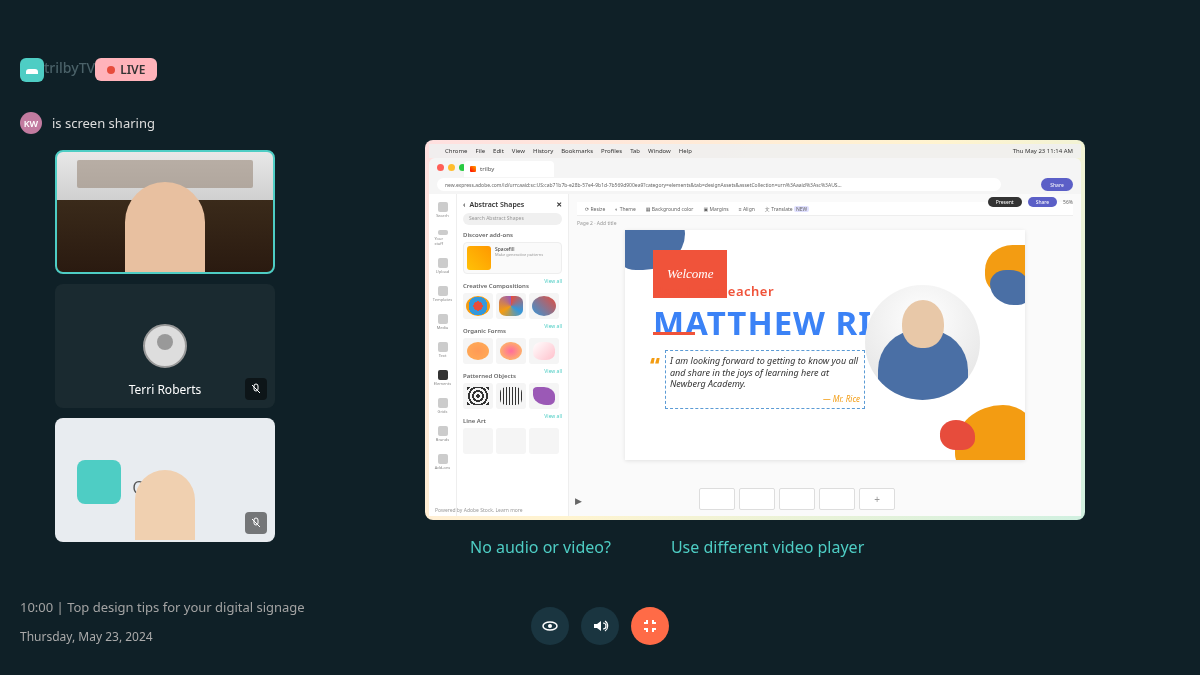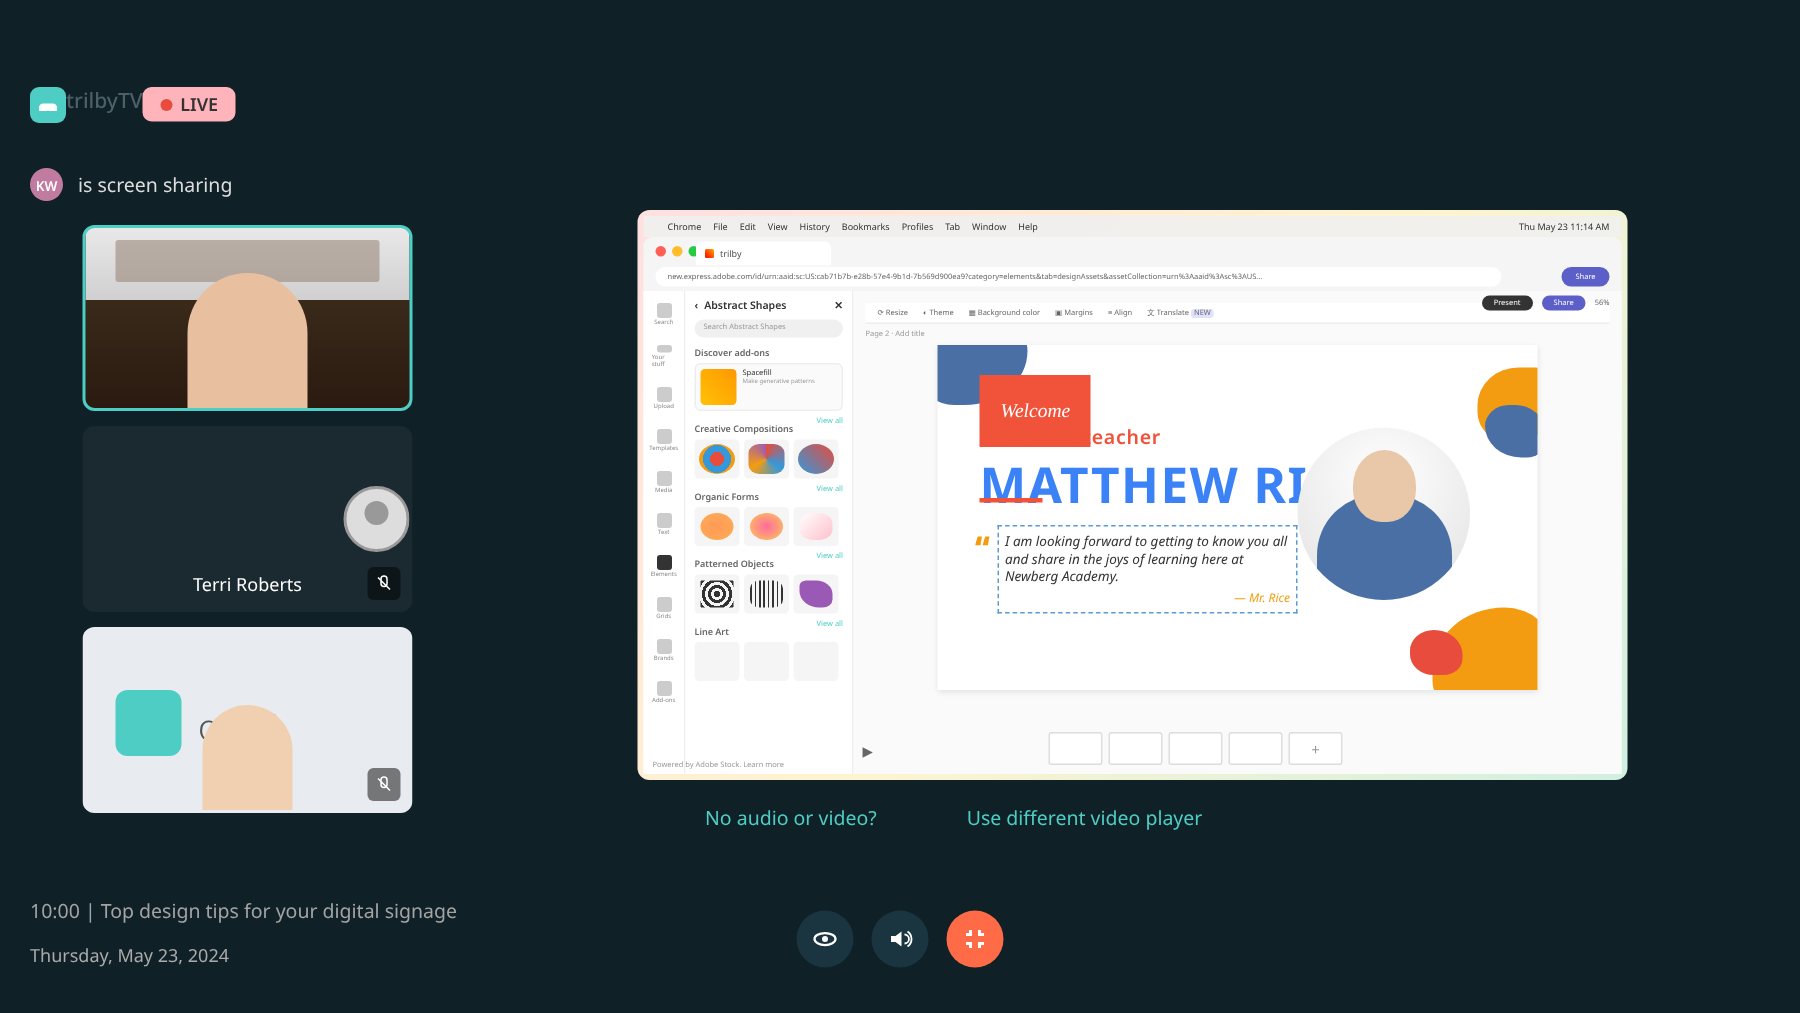--- a/index.html
+++ b/index.html
@@ -11,21 +11,21 @@
 .live-dot{width:8px;height:8px;background:#e74c3c;border-radius:50%}
 .sharing-bar{position:absolute;top:112px;left:20px;display:flex;align-items:center;gap:10px}
 .avatar-sm{width:22px;height:22px;border-radius:50%;background:#c27ba0;color:#fff;font-size:9px;display:flex;align-items:center;justify-content:center;font-weight:600}
 .sharing-text{font-size:13px;color:#ddd}
 .participants{position:absolute;top:150px;left:55px;width:220px;display:flex;flex-direction:column;gap:10px}
 .tile{width:220px;height:124px;background:#1a2a30;border-radius:8px;position:relative;overflow:hidden;border:2px solid transparent}
 .tile.active{border:2px solid #4ecdc4}
 .tile-bg1{background:linear-gradient(180deg,#e8e8e8 0%,#d0d0d0 40%,#3a2a1a 40%,#2a1a10 100%)}
 .tile-frames{position:absolute;top:8px;left:20px;right:20px;height:28px;background:rgba(139,119,101,.5);border-radius:2px}
 .tile-head1{position:absolute;bottom:0;left:50%;transform:translateX(-50%);width:80px;height:90px;background:#e8c0a0;border-radius:40px 40px 0 0}
-.tile2{display:flex;align-items:flex-end;justify-content:center;flex-direction:column}
+.tile2{display:flex;align-items:center;justify-content:center;flex-direction:column}
 .avatar-placeholder{width:44px;height:44px;border-radius:50%;background:#ddd;border:2px solid #999;position:relative}
 .avatar-placeholder::after{content:"";position:absolute;top:8px;left:50%;transform:translateX(-50%);width:16px;height:16px;background:#999;border-radius:50%}
 .tile-name{position:absolute;bottom:8px;left:50%;transform:translateX(-50%);font-size:12px;color:#fff}
 .mute-icon{position:absolute;bottom:6px;right:6px;width:22px;height:22px;background:rgba(0,0,0,.5);border-radius:4px;display:flex;align-items:center;justify-content:center}
 .tile-bg3{background:#e8ecf0}
 .tile3-logo{position:absolute;top:40px;left:20px;width:44px;height:44px;background:#4ecdc4;border-radius:8px}
 .tile3-text{position:absolute;top:48px;left:75px;font-size:24px;color:#555;font-weight:300}
 .tile-head3{position:absolute;bottom:0;left:50%;transform:translateX(-50%);width:60px;height:70px;background:#f0d0b0;border-radius:30px 30px 0 0}
 .share-area{position:absolute;top:140px;left:425px;width:660px;height:380px;background:linear-gradient(135deg,#ffe0e0 0%,#fff4d0 50%,#d0f0e0 100%);border-radius:8px;padding:4px}
 .mac-bar{height:14px;background:rgba(240,240,240,.9);display:flex;align-items:center;padding:0 8px;font-size:6px;color:#333;gap:8px}
@@ -81,21 +81,21 @@
 .quote-text{font-size:9px;color:#333;font-style:italic;line-height:1.3}
 .quote-author{font-size:8px;color:#f39c12;text-align:right;margin-top:3px;font-style:italic}
 .person-circle{position:absolute;top:55px;right:45px;width:115px;height:115px;border-radius:50%;background:radial-gradient(circle at 50% 30%,#fff 0%,#e0e0e0 100%);overflow:hidden}
 .person-body{position:absolute;bottom:0;left:50%;transform:translateX(-50%);width:90px;height:70px;background:#4a6fa5;border-radius:40px 40px 0 0}
 .person-head{position:absolute;top:15px;left:50%;transform:translateX(-50%);width:42px;height:48px;background:#e8c8a8;border-radius:50% 50% 45% 45%}
 .thumbs{position:absolute;bottom:6px;left:130px;display:flex;gap:4px}
 .thumb{width:36px;height:22px;background:#fff;border:1px solid #ddd;border-radius:2px}
 .thumb.add{display:flex;align-items:center;justify-content:center;font-size:10px;color:#999}
 .play-icon{position:absolute;bottom:10px;left:6px;width:12px;height:12px;color:#666;font-size:9px}
 .footer-txt{font-size:5px;color:#999;position:absolute;bottom:3px;left:6px}
-.help-links{position:absolute;top:536px;left:470px;display:flex;gap:60px;font-size:13px}
+.help-links{position:absolute;top:536px;left:470px;display:flex;gap:60px;font-size:16px}
 .help-link{color:#4ecdc4;cursor:pointer}
 .controls{position:absolute;bottom:30px;left:50%;transform:translateX(-50%);display:flex;gap:12px}
 .ctrl-btn{width:38px;height:38px;border-radius:50%;display:flex;align-items:center;justify-content:center;cursor:pointer}
 .ctrl-dark{background:#1a3540}
 .ctrl-orange{background:#ff6b47}
 .session-info{position:absolute;bottom:30px;left:20px}
 .session-title{font-size:13px;color:#a3a3a3}
 .session-date{font-size:12px;color:#aaa;margin-top:12px}
 </style>
 </head>

